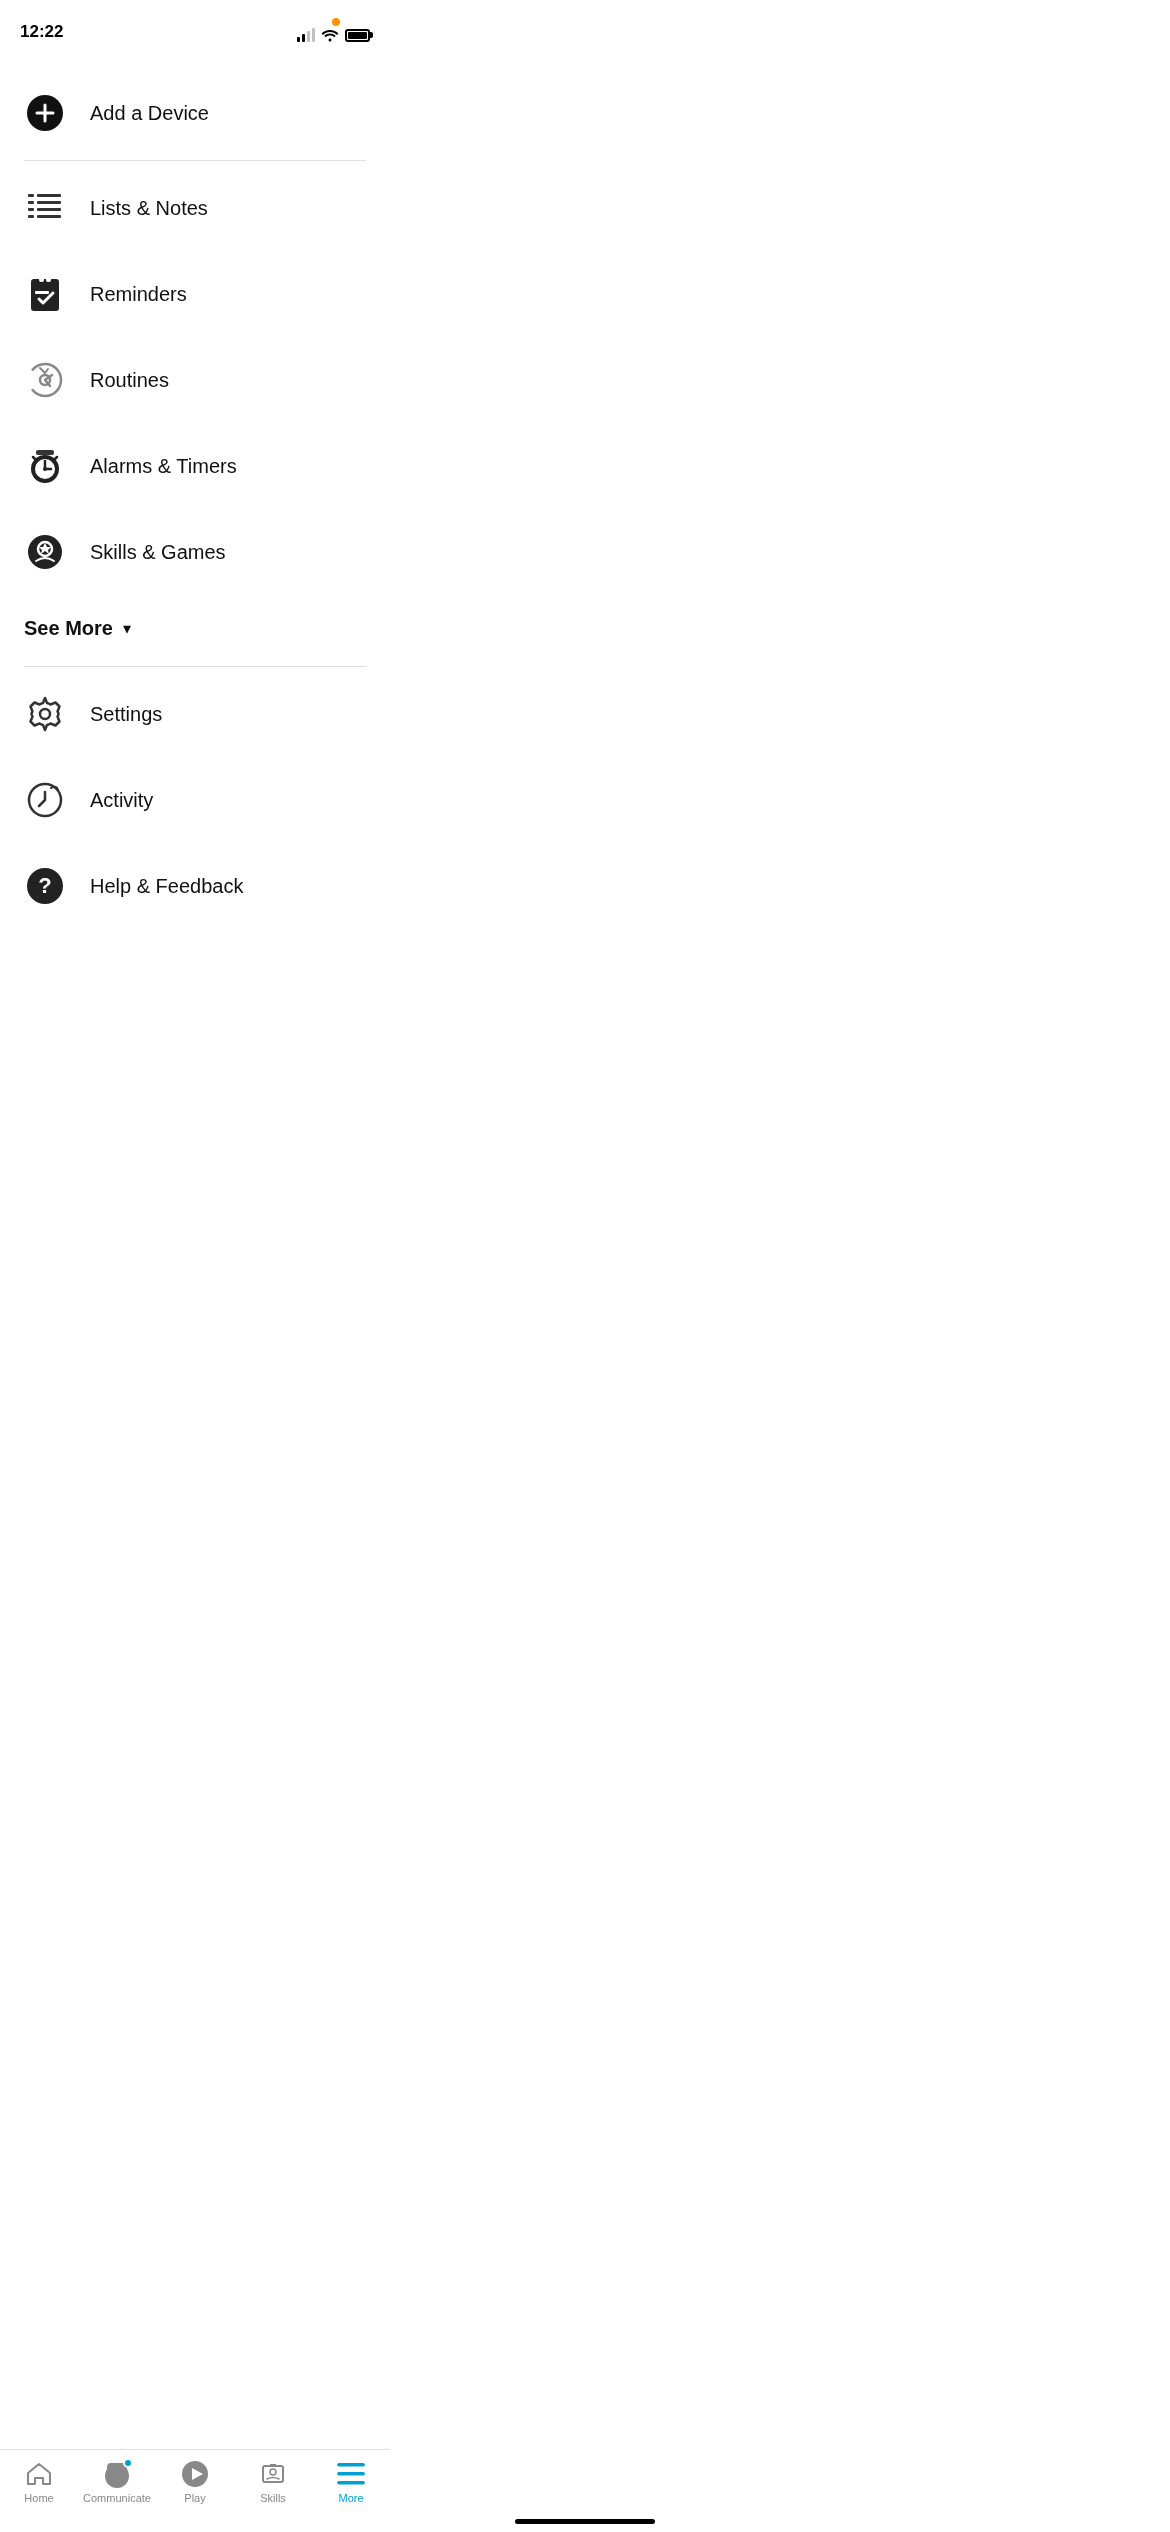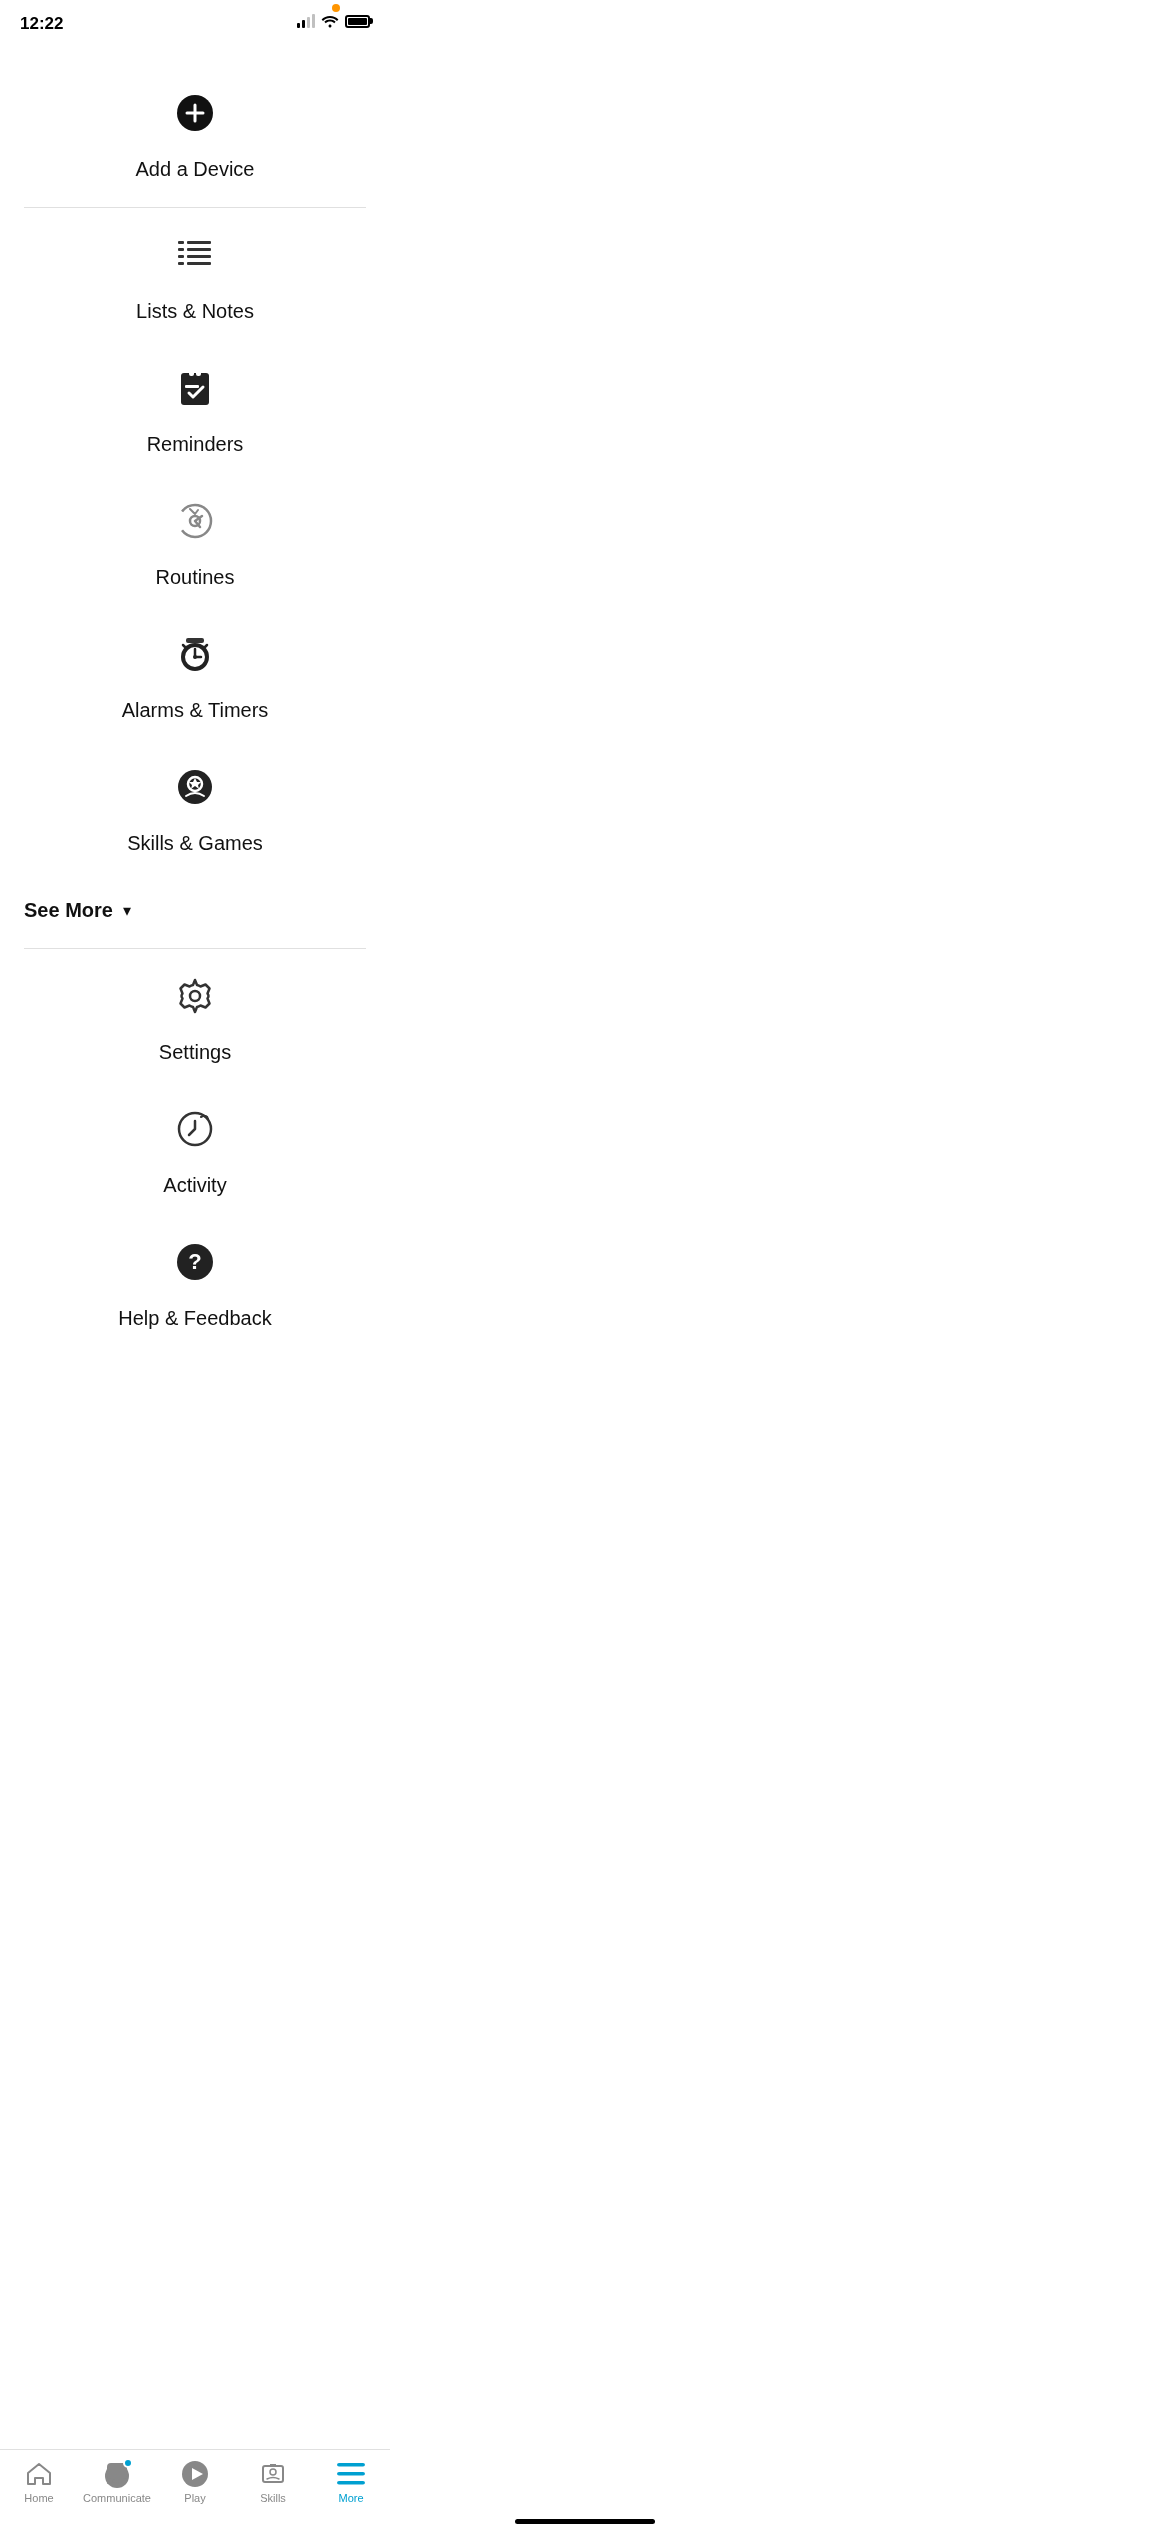--- a/index.html
+++ b/index.html
@@ -15,21 +15,21 @@
       background: #ffffff;
       font-family: -apple-system, BlinkMacSystemFont, 'Helvetica Neue', Arial, sans-serif;
       position: relative;
       overflow-x: hidden;
     }
 
     
     .status-bar {
       display: flex;
       justify-content: space-between;
-      align-items: flex-start;
+      align-items: flex-end;
       padding: 14px 20px 8px 20px;
       height: 50px;
     }
 
     .status-time {
       font-size: 17px;
       font-weight: 600;
       color: #000;
     }
 
@@ -107,21 +107,20 @@
       padding: 20px 0 100px 0;
     }
 
     
     .menu-item {
       display: flex;
       align-items: center;
       padding: 22px 24px;
       cursor: pointer;
       gap: 24px;
-      flex-direction: column;
     }
 
     .menu-icon {
       width: 42px;
       height: 42px;
       display: flex;
       align-items: center;
       justify-content: center;
       flex-shrink: 0;
     }

